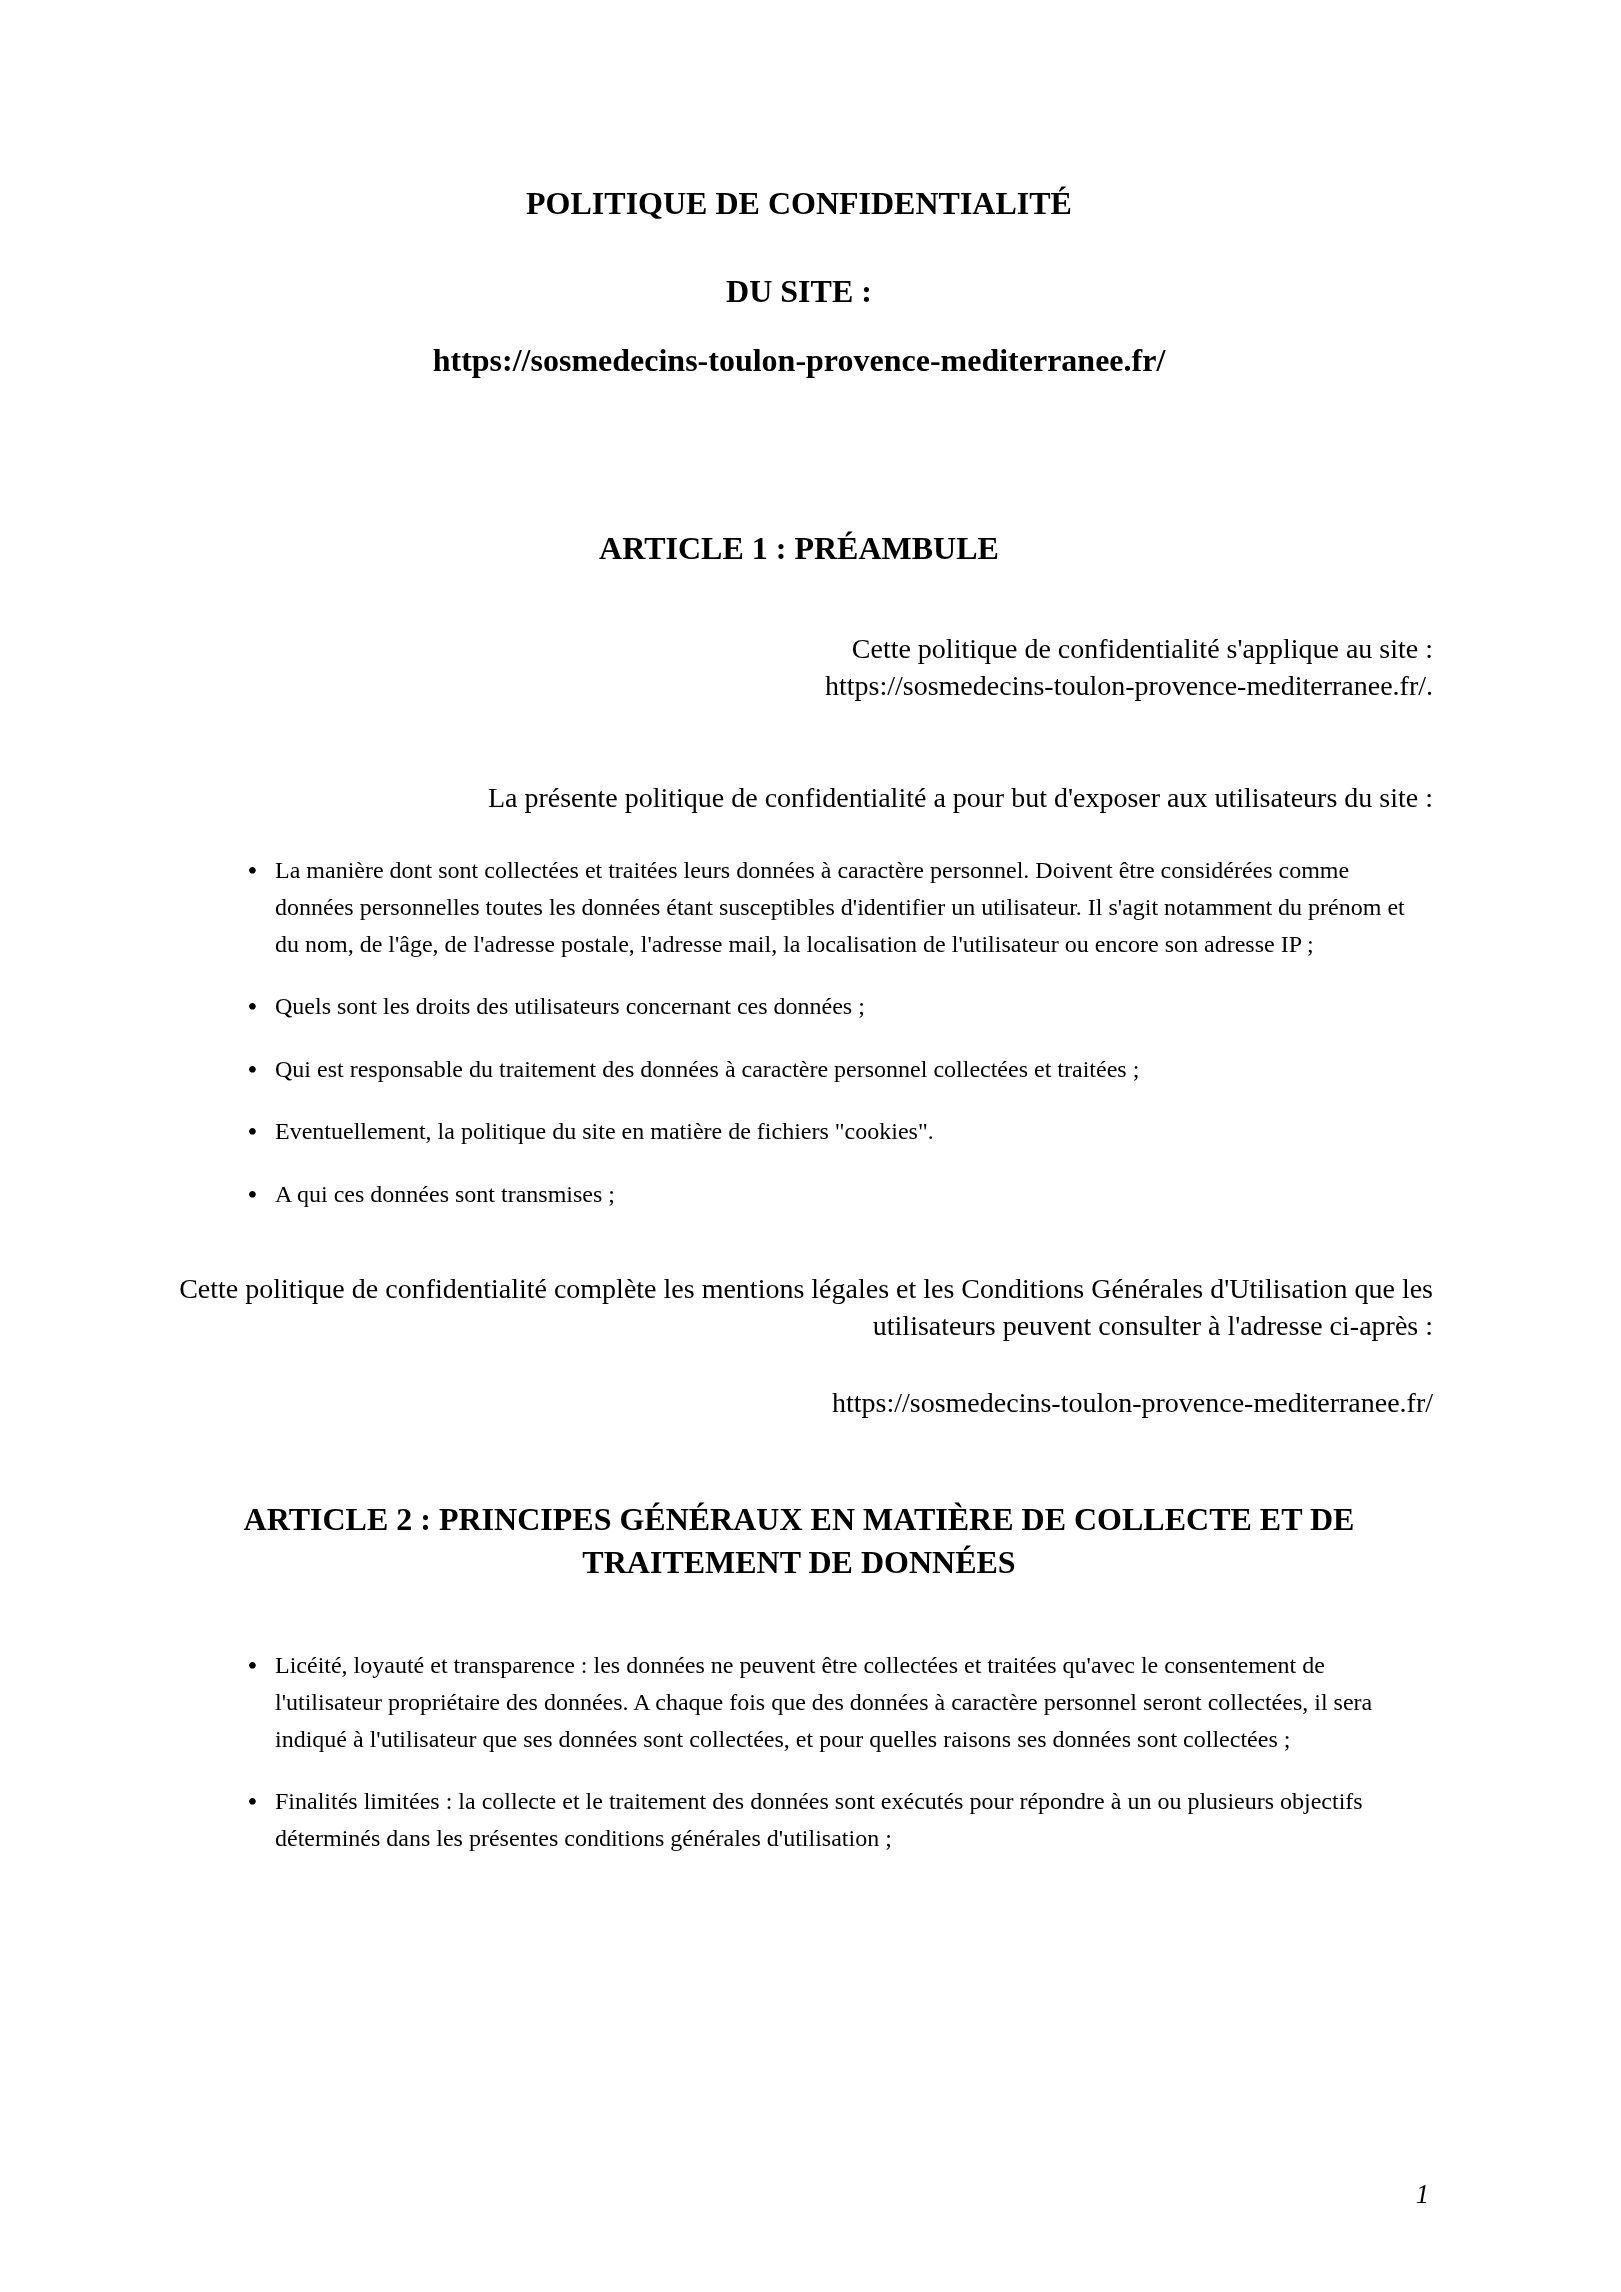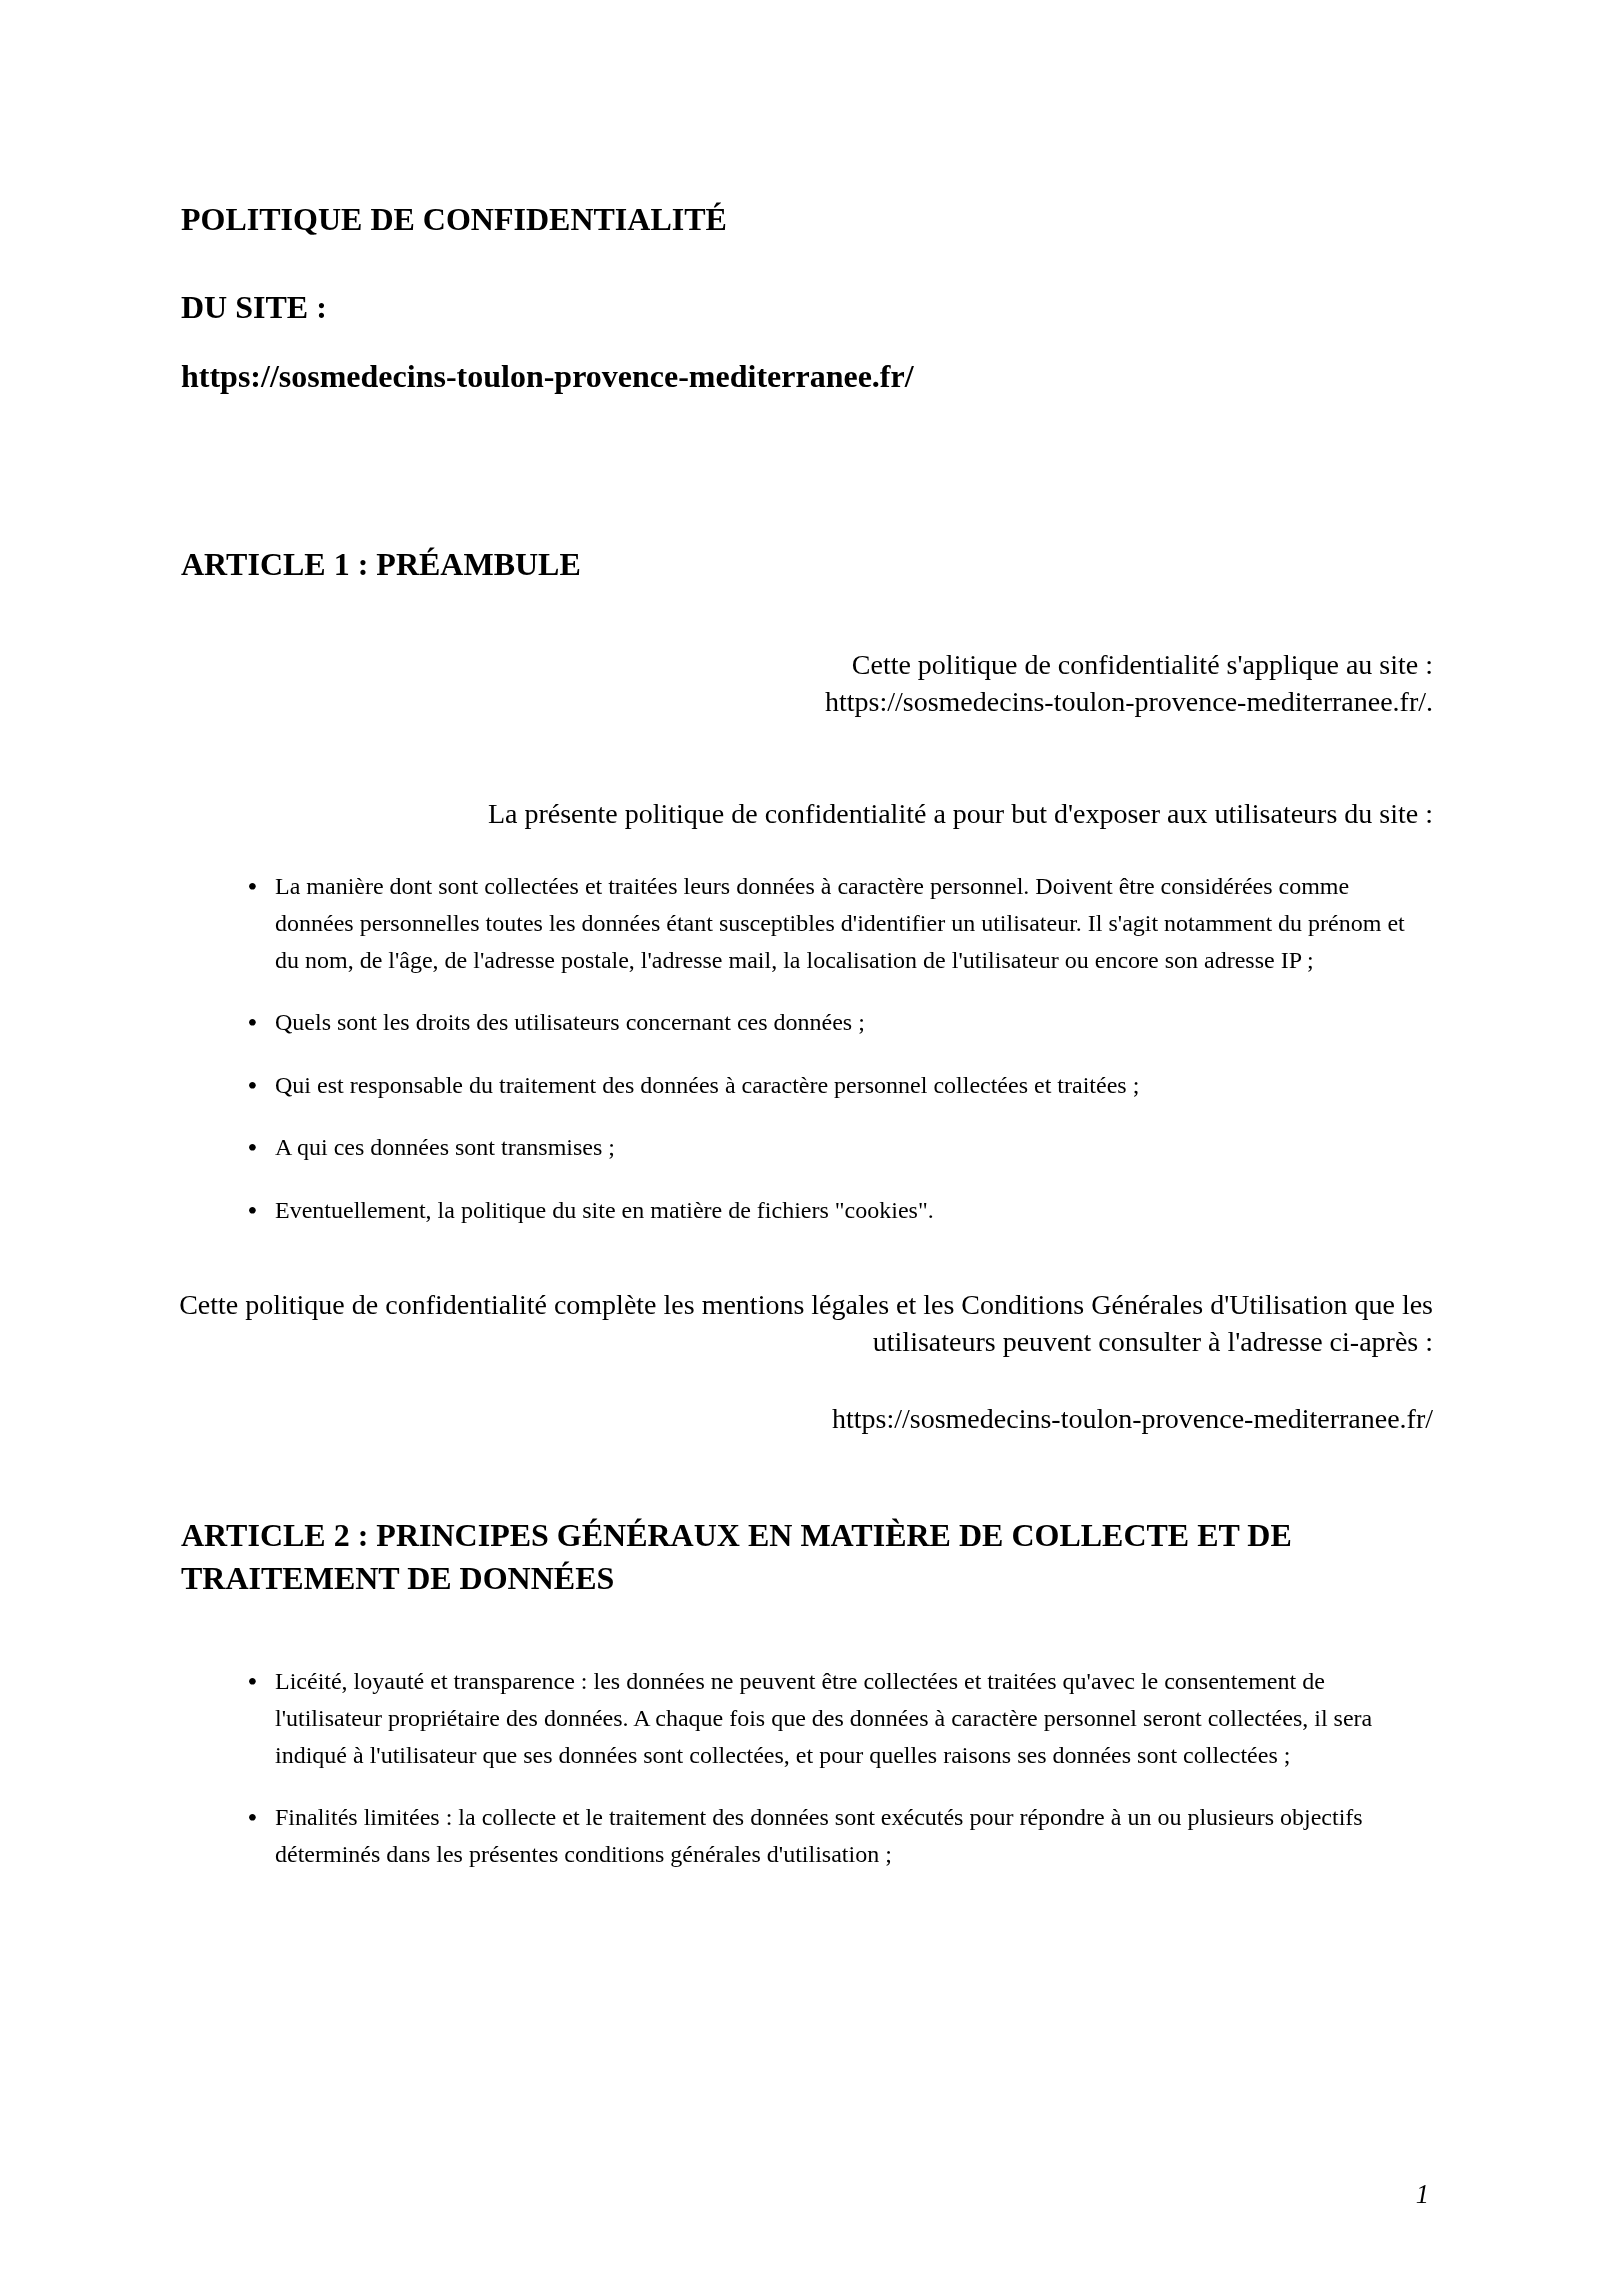--- a/index.html
+++ b/index.html
@@ -20,25 +20,25 @@
     position: relative;
     width: 1621px;
     height: 2293px;
     background: #ffffff;
     box-sizing: border-box;
     padding: 182px 188px 0 165px;
     overflow: hidden;
   }
   
   .doc-heading {
-    text-align: left;
+    text-align: center;
     font-weight: bold;
     font-size: 32px;
     line-height: 43px;
-    margin: 16px;
+    margin: 0;
   }
   .title-line1 { margin-bottom: 45px; }
   .title-line2 { margin-bottom: 25.5px; }
   .title-url   { margin-bottom: 145px; }
   .article1-heading { margin-bottom: 60px; }
   .article2-heading { margin-bottom: 63px; }
 
   
   .body-text {
     font-size: 28px;
@@ -102,22 +102,22 @@
     <span>Cette politique de confidentialité s'applique au site :</span><br>
     <span>https://sosmedecins-toulon-provence-mediterranee.fr/.</span>
   </p>
 
   <p class="body-text purpose-para">La présente politique de confidentialité a pour but d'exposer aux utilisateurs du site :</p>
 
   <ul class="bullets list-article1">
     <li>La manière dont sont collectées et traitées leurs données à caractère personnel. Doivent être considérées comme données personnelles toutes les données étant susceptibles d'identifier un utilisateur. Il s'agit notamment du prénom et du nom, de l'âge, de l'adresse postale, l'adresse mail, la localisation de l'utilisateur ou encore son adresse IP ;</li>
     <li>Quels sont les droits des utilisateurs concernant ces données ;</li>
     <li>Qui est responsable du traitement des données à caractère personnel collectées et traitées ;</li>
+    <li>Eventuellement, la politique du site en matière de fichiers "cookies".</li>
     <li>A qui ces données sont transmises ;</li>
-    <li>Eventuellement, la politique du site en matière de fichiers "cookies".</li>
   </ul>
 
   <p class="body-text closing-para">Cette politique de confidentialité complète les mentions légales et les Conditions Générales d'Utilisation que les utilisateurs peuvent consulter à l'adresse ci-après :</p>
 
   <p class="body-text closing-url">https://sosmedecins-toulon-provence-mediterranee.fr/</p>
 
   <div class="doc-heading article2-heading">ARTICLE 2 : PRINCIPES GÉNÉRAUX EN MATIÈRE DE COLLECTE ET DE TRAITEMENT DE DONNÉES</div>
 
 
   <ul class="bullets list-article2">

